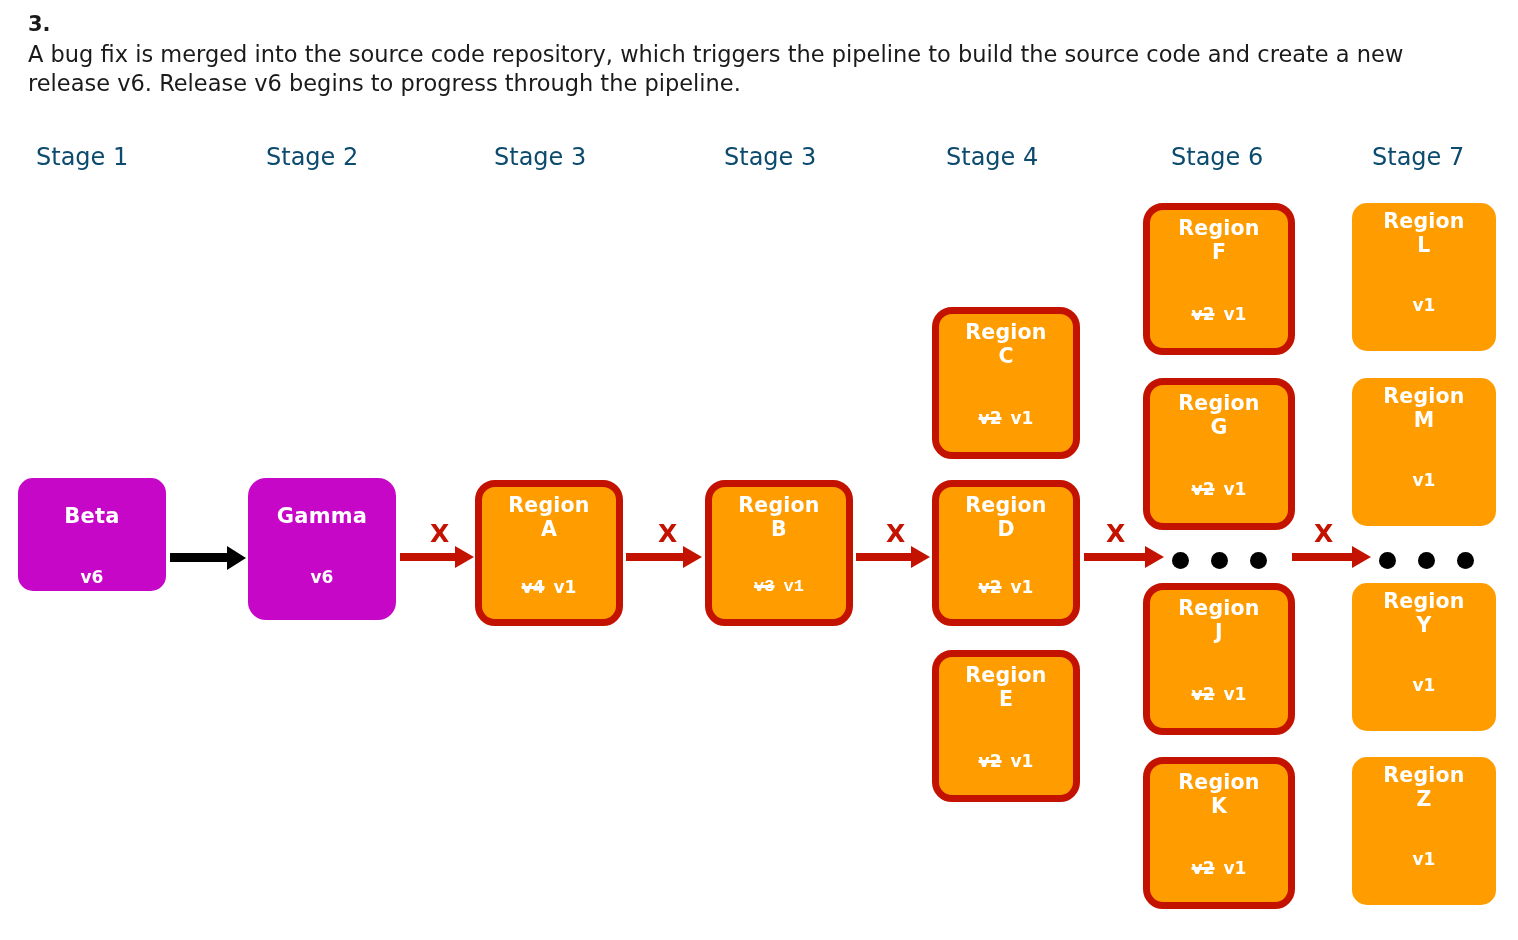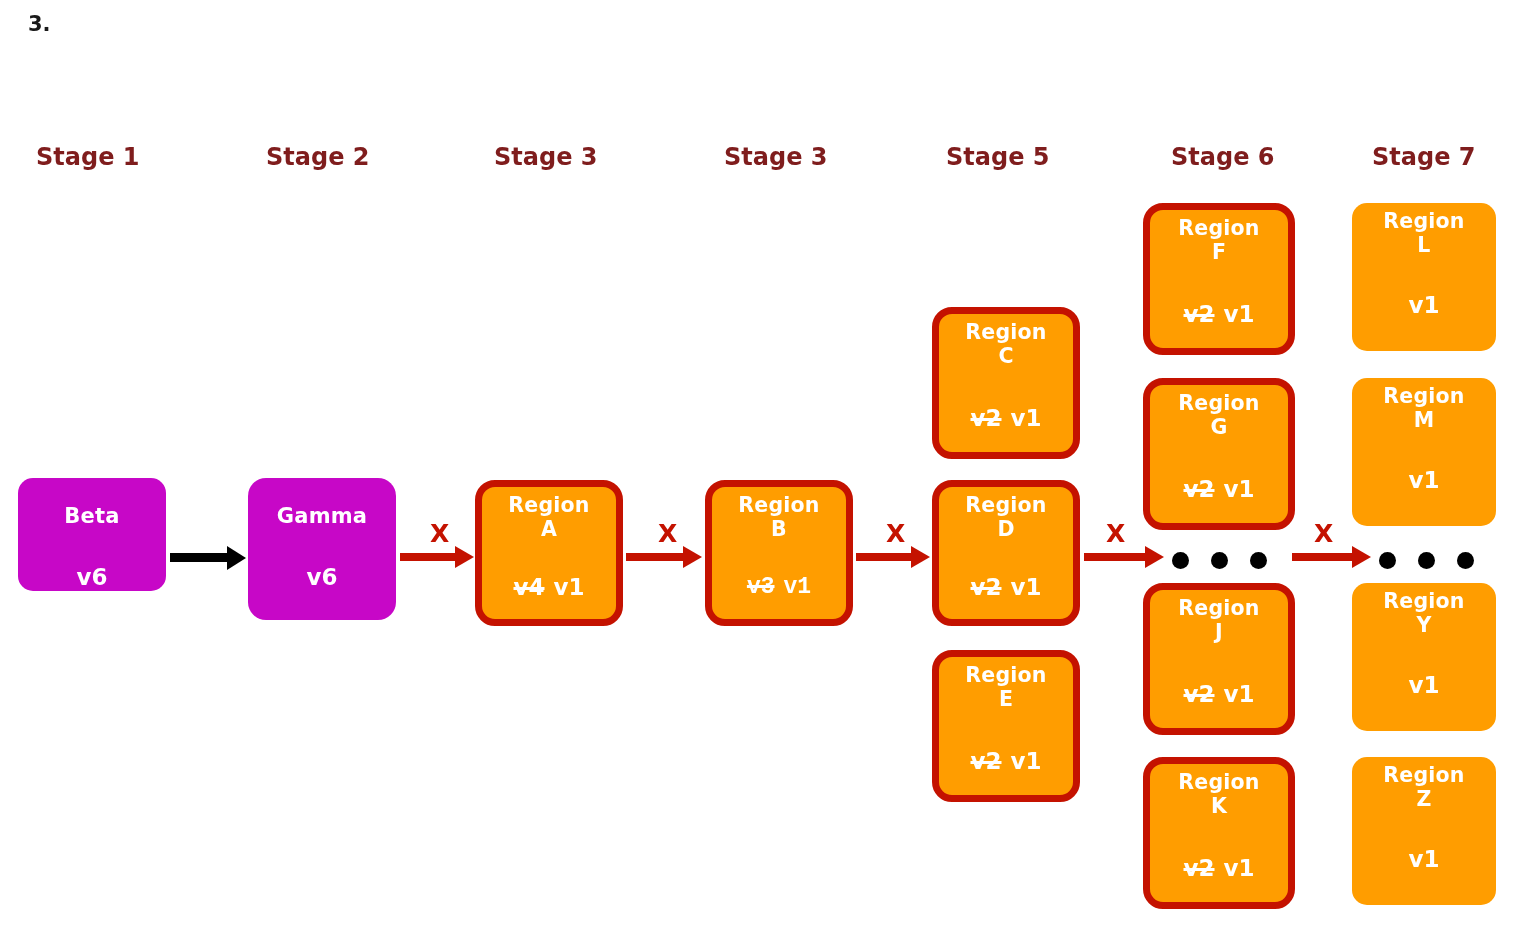--- a/index.html
+++ b/index.html
@@ -16,21 +16,21 @@
     font-size:21px;font-weight:bold;color:#1a1a1a;letter-spacing:0;
   }
   .hdr-body{
     position:absolute;left:28px;top:40px;width:1450px;
     font-size:22.5px;line-height:29px;color:#1a1a1a;font-weight:400;
   }
 
   
   .stage-hdr{
     position:absolute;top:143px;
-    font-size:24px;font-weight:bold;color:#7f1d1d;white-space:nowrap;
+    font-size:24px;font-weight:normal;color:#0c4a6e;white-space:nowrap;
   }
 
   
   .node{
     position:absolute;box-sizing:border-box;
     border-radius:15px;
     display:flex;flex-direction:column;
     align-items:center;justify-content:flex-start;
     color:#ffffff;font-weight:bold;
     text-align:center;
@@ -42,21 +42,21 @@
     background:#ff9d00;
     border-radius:20px;
   }
   .node .nm{
     font-size:20.5px;line-height:24px;
     margin-top:6px;letter-spacing:.2px;
   }
   .node.magenta .nm{margin-top:26px;font-size:21px;}
   .node .vers{
     position:absolute;left:0;right:0;
-    font-size:23px;line-height:24px;
+    font-size:17px;line-height:24px;
     white-space:nowrap;
   }
   .vers .old{
     text-decoration:line-through;
     text-decoration-thickness:2.6px;
     margin-right:9px;
   }
 
   
   .arrow{position:absolute;height:0;}
@@ -83,26 +83,27 @@
   
   .dots{position:absolute;display:flex;gap:22px;align-items:center;}
   .dots i{display:block;width:17px;height:17px;border-radius:50%;background:#000;}
 </style>
 </head>
 <body>
 
 <div id="stage">
 
   <div class="hdr-num">3.</div>
+  <div class="hdr-body">A bug fix is merged into the source code repository, which triggers the pipeline to build the source code and create a new release v6.  Release v6 begins to progress through the pipeline.</div>
 
   <div class="stage-hdr" style="left:36px;">Stage 1</div>
   <div class="stage-hdr" style="left:266px;">Stage 2</div>
   <div class="stage-hdr" style="left:494px;">Stage 3</div>
   <div class="stage-hdr" style="left:724px;">Stage 3</div>
-  <div class="stage-hdr" style="left:946px;">Stage 5</div>
+  <div class="stage-hdr" style="left:946px;">Stage 4</div>
   <div class="stage-hdr" style="left:1171px;">Stage 6</div>
   <div class="stage-hdr" style="left:1372px;">Stage 7</div>
 
   <div class="node magenta" style="left:18px;top:478px;width:148px;height:113px;">
     <div class="nm">Beta</div>
     <div class="vers" style="top:87px;">
       <span>v6</span>
     </div>
   </div>
 

